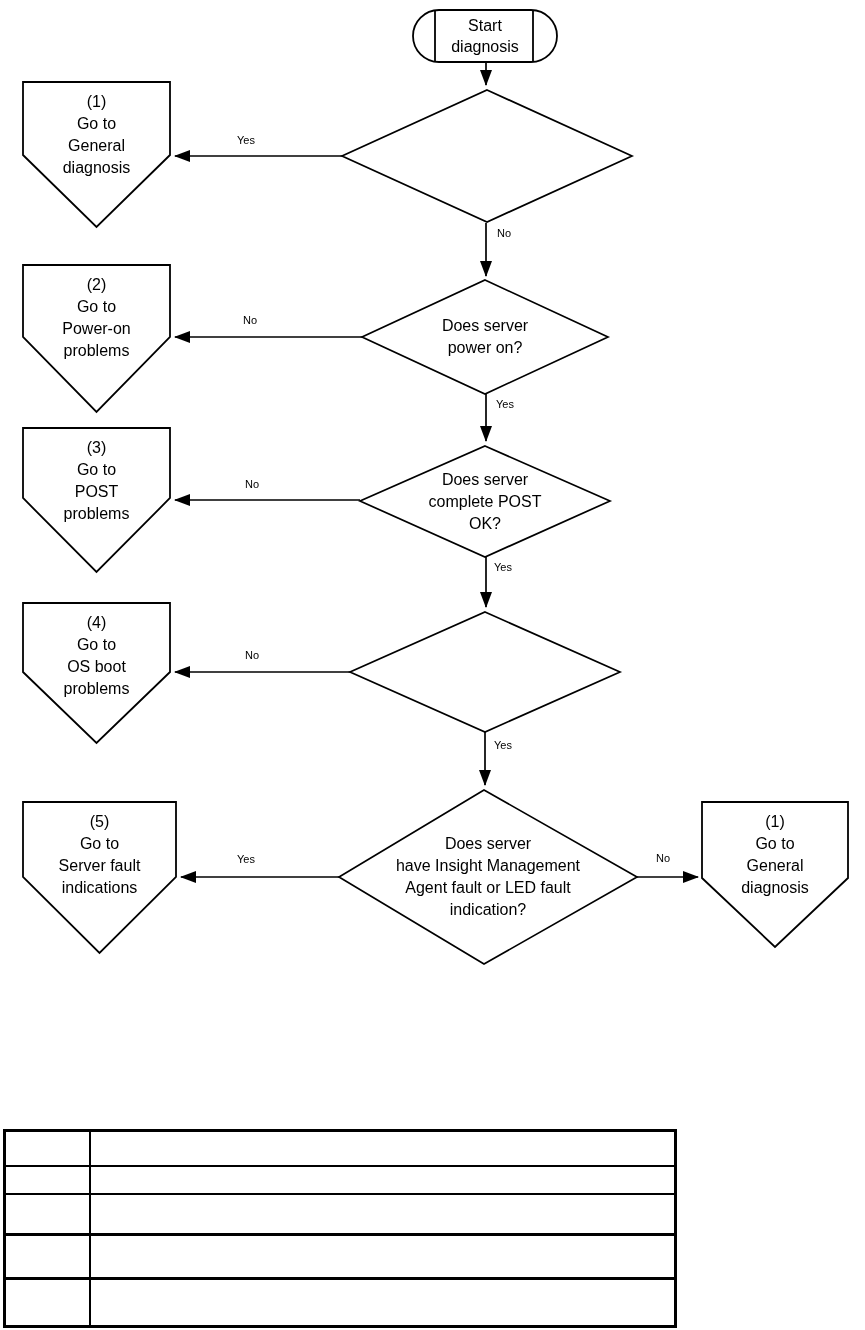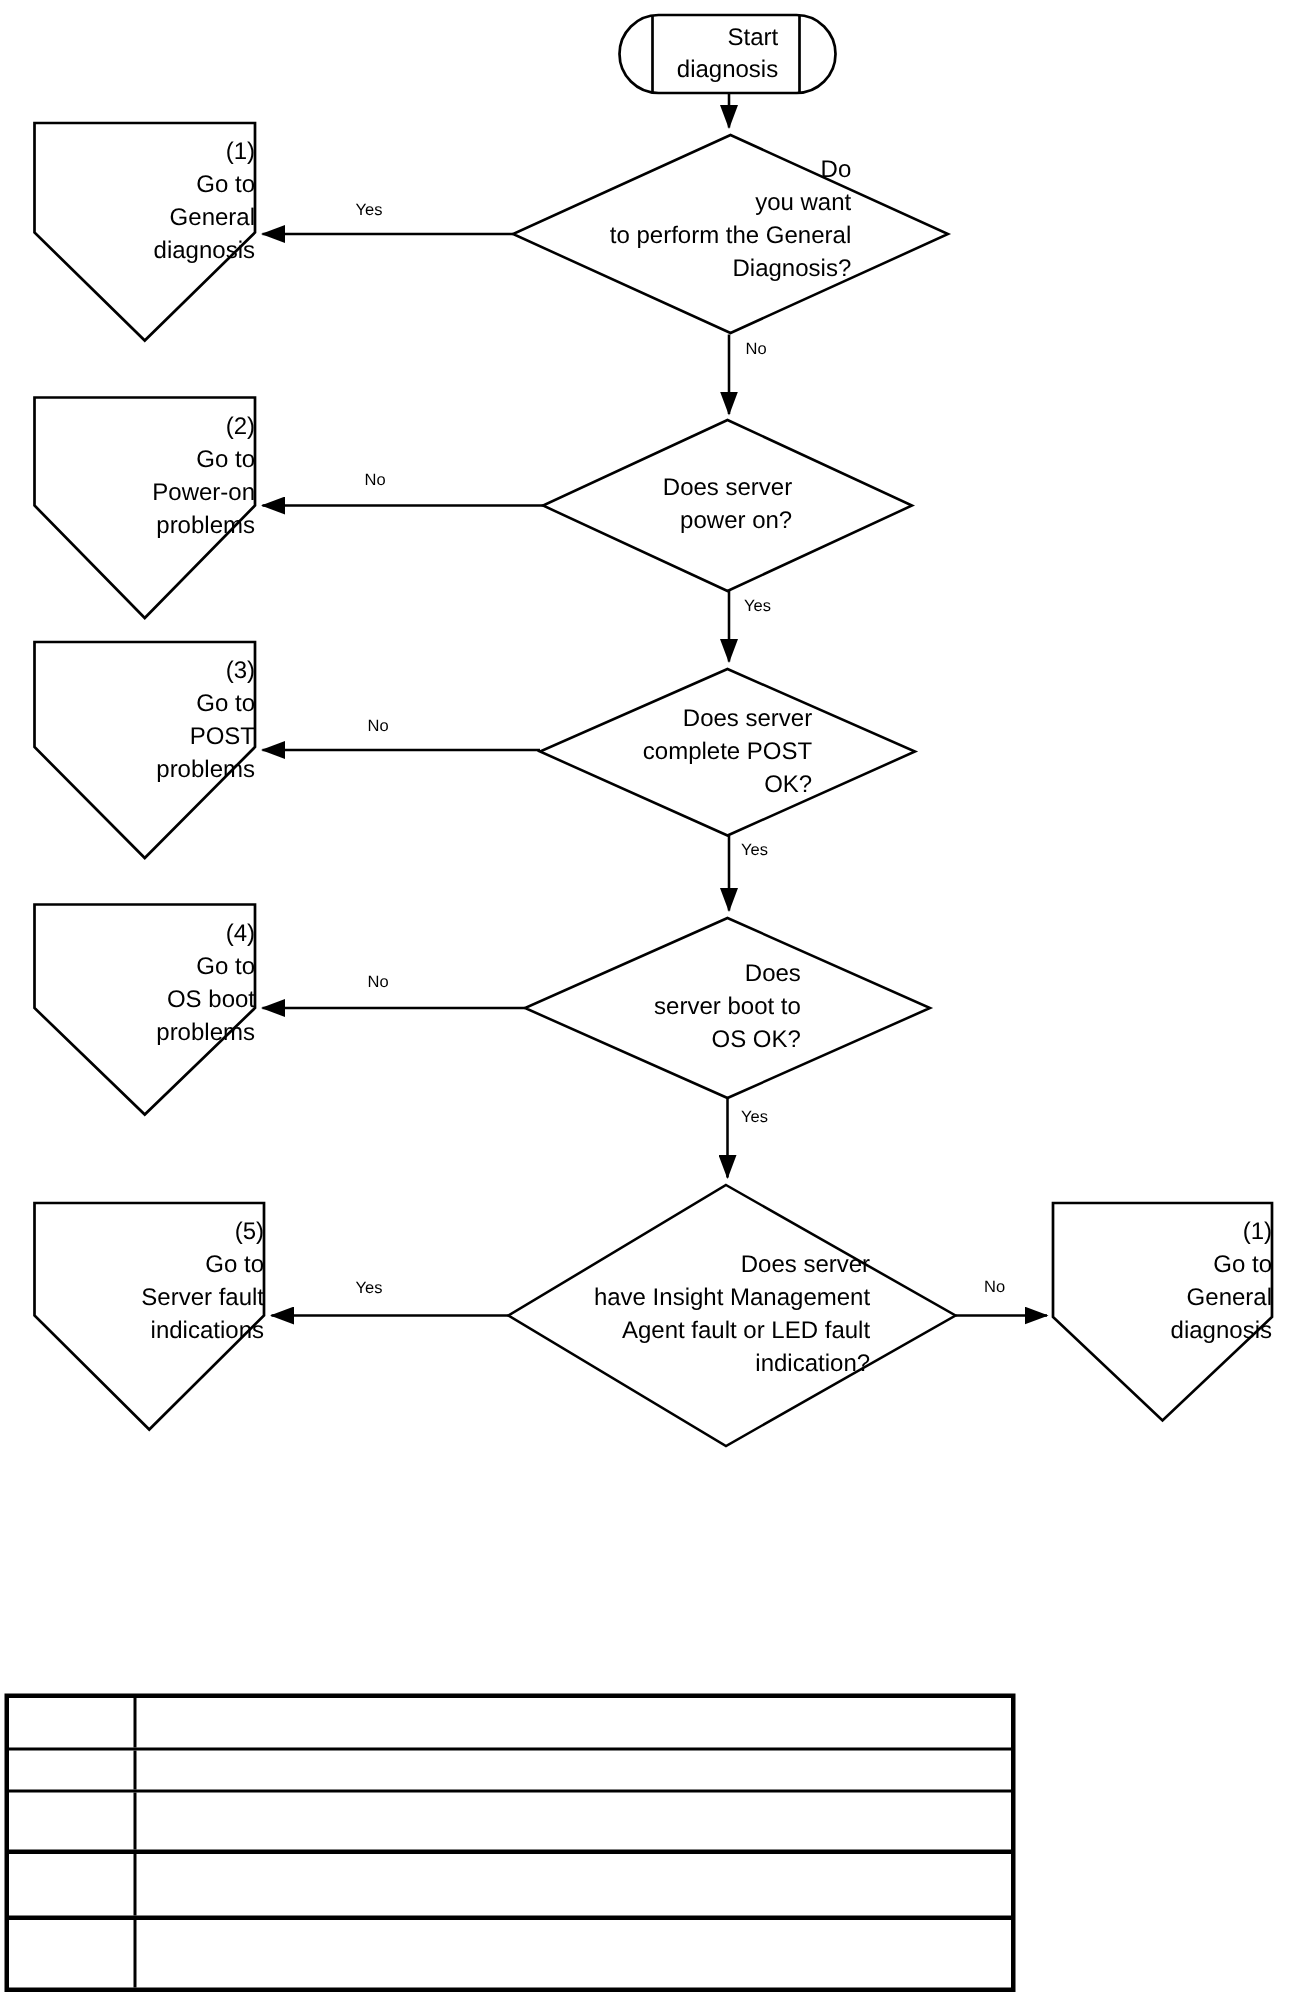--- a/index.html
+++ b/index.html
@@ -9,21 +9,21 @@
     height: 1330px;
     background: #ffffff;
     overflow: hidden;
     font-family: "Liberation Sans", sans-serif;
     color: #000000;
   }
   #shapes { position: absolute; left: 0; top: 0; }
   .lbl {
     position: absolute;
     white-space: pre-line;
-    text-align: right;
+    text-align: center;
     font-size: 16px;
     line-height: 22px;
     color: #000000;
   }
   .center-box {
     display: flex;
     align-items: center;
     justify-content: center;
   }
   .edge {
@@ -123,32 +123,25 @@
       <polygon points="23,428 170,428 170,498 96.5,572 23,498"></polygon>
       <polygon points="23,603 170,603 170,672 96.5,743 23,672"></polygon>
       <polygon points="23,802 176,802 176,877 99.5,953 23,877"></polygon>
       <polygon points="702,802 848,802 848,878 775,947 702,878"></polygon>
     </g>
   </svg>
 
   <div id="start-label" class="lbl center-box">Start
 diagnosis</div>
 
-  <div id="d1-label" class="lbl center-box">Do
-you want
-to perform the General
-Diagnosis?</div>
   <div id="d2-label" class="lbl center-box">Does server
 power on?</div>
   <div id="d3-label" class="lbl center-box">Does server
 complete POST
 OK?</div>
-  <div id="d4-label" class="lbl center-box">Does
-server boot to
-OS OK?</div>
   <div id="d5-label" class="lbl center-box">Does server
 have Insight Management
 Agent fault or LED fault
 indication?</div>
 
   <div id="p1-label" class="lbl">(1)
 Go to
 General
 diagnosis</div>
   <div id="p2-label" class="lbl">(2)

